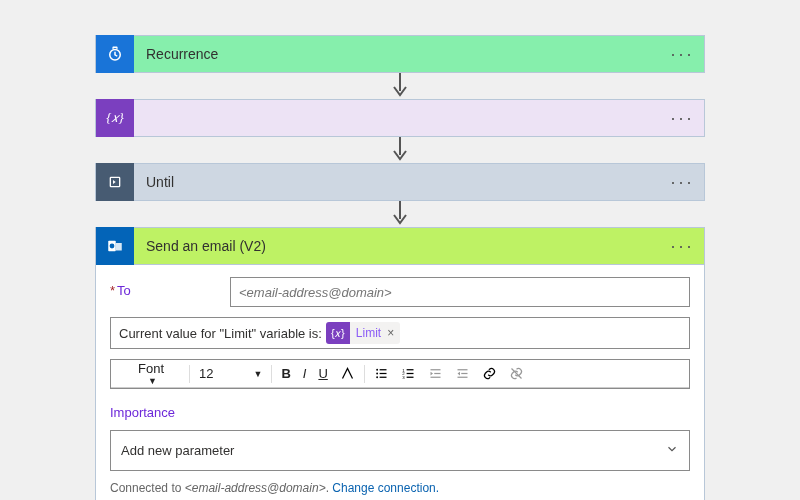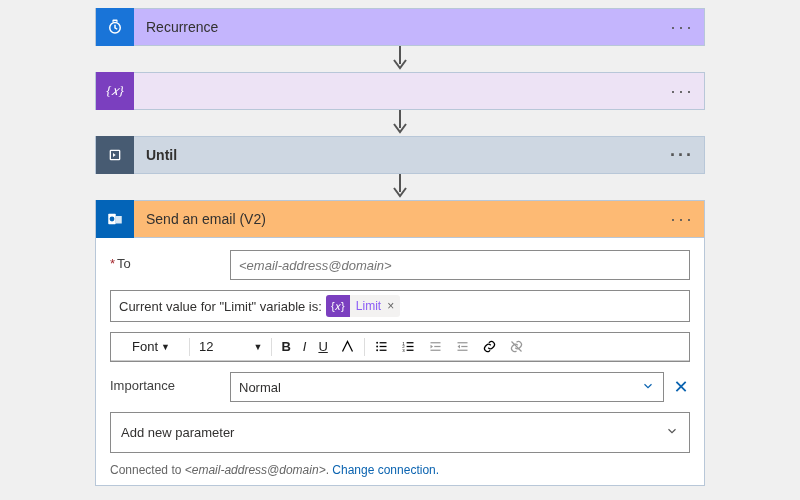--- a/index.html
+++ b/index.html
@@ -26,45 +26,45 @@
       display: flex; align-items: center; justify-content: center;
       color: #fff;
     }
     .step .title { padding-left: 12px; font-size: 14px; }
     .step .menu {
       margin-left: auto; margin-right: 10px;
       font-size: 18px; letter-spacing: 2px; line-height: 1;
       color: #555;
       cursor: pointer;
     }
-    .recurrence { background: #c4b5fd; }
+    .recurrence { background: #86efac; margin-top: 27px; }
     .recurrence .icon-box { background: #1974d8; }
     .initvar { background: #ede3f5; }
     .initvar .icon-box { background: #7b3fbf; }
-    .until { background: #ced7e2; font-weight: bold; }
+    .until { background: #ced7e2; }
     .until .icon-box { background: #475b72; }
-    .email-header { background: #fdba74; }
+    .email-header { background: #bef264; }
     .email-header .icon-box { background: #0364b8; }
 
     .connector {
       display: flex; justify-content: center; height: 26px;
     }
     .connector svg { display: block; }
 
     .panel {
       border: 1px solid #b8c7d8;
       border-top: none;
       background: #fff;
       padding: 12px 14px 8px 14px;
     }
     .row {
       display: flex; align-items: flex-start; margin-bottom: 10px;
     }
     .row > .label {
-      width: 120px; padding-top: 6px; font-size: 13px; color: #404040;
+      width: 120px; padding-top: 6px; font-size: 13px; color: #6d28d9;
     }
     .req::before { content: "*"; color: #a4262c; margin-right: 2px; }
     .field {
       flex: 1;
       border: 1px solid #8a8a8a;
       background: #fff;
       min-height: 30px;
       display: flex; align-items: center;
       padding: 4px 8px;
       font-size: 13px;
@@ -98,21 +98,21 @@
       display: flex; align-items: center; gap: 2px;
       border-bottom: 1px solid #ccc;
       padding: 2px 6px; height: 28px;
       font-size: 13px;
     }
     .toolbar .tool {
       padding: 2px 5px; cursor: pointer;
       display: inline-flex; align-items: center;
       color: #222;
     }
-    .toolbar .tool.font { min-width: 68px; justify-content: center; }
+    .toolbar .tool.font { min-width: 68px; justify-content: space-between; flex-direction: column; }
     .toolbar .tool.size { min-width: 34px; justify-content: space-between; gap: 37px; }
     .toolbar .caret { font-size: 9px; margin-left: 3px; }
     .toolbar .sep { width: 1px; height: 18px; background: #ddd; margin: 0 2px; }
     .toolbar svg { width: 15px; height: 15px; display: block; }
     .toolbar .disabled svg { opacity: 0.4; }
     .body-content { padding: 10px 10px 14px 10px; font-style: italic; color: #555; }
 
     .importance-row .control { display:flex; align-items:center; gap:8px; flex:1;}
     .select {
       border: 1px solid #8a8a8a; height: 30px;
@@ -298,31 +298,20 @@
                 <path d="M14 10a5 5 0 0 0-7 0l-2 2a5 5 0 0 0 7 7"></path>
                 <path d="M4 4l16 16"></path>
               </svg>
           </span>
         </div>
       </div>
     </div>
 
     <div class="row importance-row">
       <div class="label">Importance</div>
-      <div class="control">
-        <div class="select">
-          <span>Normal</span>
-          <span class="chev">
-            <svg width="14" height="14" viewBox="0 0 24 24" fill="none" stroke="#0a63b0" stroke-width="2">
-                <polyline points="6 9 12 15 18 9"></polyline>
-              </svg>
-          </span>
-        </div>
-        <div class="close-x">✕</div>
-      </div>
     </div>
 
     <div class="add-param">
       <span>Add new parameter</span>
       <span>
         <svg width="14" height="14" viewBox="0 0 24 24" fill="none" stroke="#555" stroke-width="2">
             <polyline points="6 9 12 15 18 9"></polyline>
           </svg>
       </span>
     </div>

